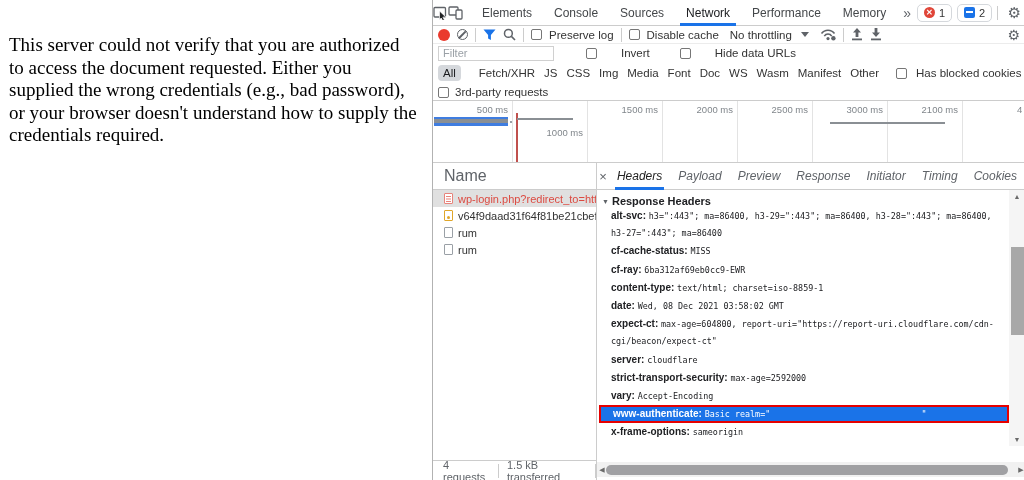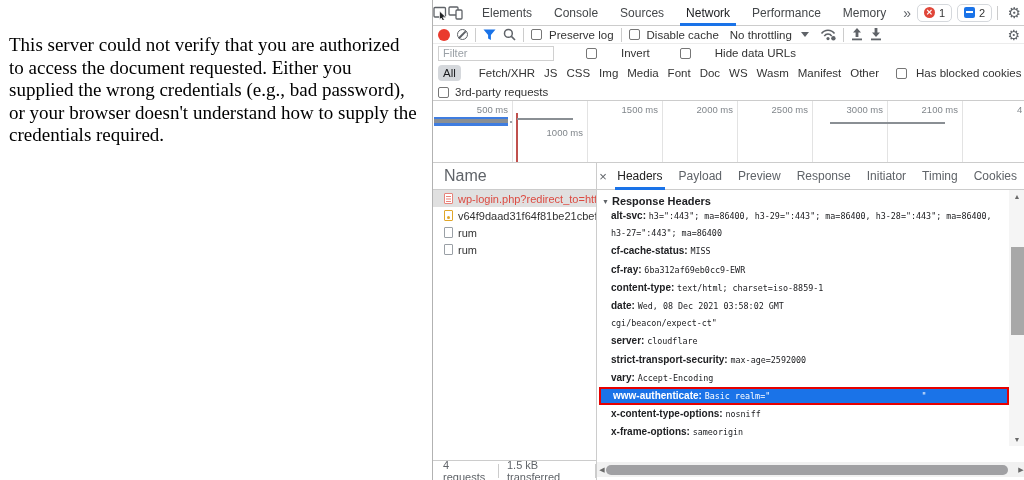--- a/index.html
+++ b/index.html
@@ -97,21 +97,21 @@
   .fi-doc { border:1px solid #9aa0a6; }
   #req-status { position:absolute; left:0; bottom:0; width:163px; height:20px; border-top:1px solid #ccc;
                 display:flex; align-items:center; gap:8px; padding-left:10px; font-size:11px; color:#5f6368;
                 background:#fff; }
 
   
   #detail-pane { position:absolute; left:163px; top:0; width:429px; height:317px; border-left:1px solid #ccc;
                  background:#fff; }
   #detail-tabs { height:27px; border-bottom:1px solid #ccc; display:flex; align-items:center; font-size:12px;
                  color:#5f6368; }
-  .d-tab { position:relative; padding:0 8px; height:27px; display:flex; align-items:center; }
+  .d-tab { position:relative; padding:0 8px; height:27px; display:flex; align-items:center;font-style:italic; }
   .d-tab.active { color:#222; }
   .d-tab.active::after { content:""; position:absolute; left:6px; right:6px; bottom:0; height:2.5px; background:#1a73e8; }
   #detail-close { width:22px; text-align:center; color:#5f6368; font-size:13px; }
 
   #hdr-scroll { position:absolute; left:0; top:27px; width:413px; height:270px; overflow:hidden; }
   #hdr-title { height:17px; line-height:17px; padding:3px 0 0 5px; font-size:11px; font-weight:bold; color:#202124;
                white-space:nowrap; }
   #hdr-title .tri { font-size:7px; color:#5f6368; vertical-align:1px; margin-right:3px; }
   .hdr-entry { padding-left:14px; padding-right:2px; }
   .hdr-line { line-height:17.2px; white-space:pre; overflow:hidden; font-family:"DejaVu Sans Mono", monospace;
@@ -347,36 +347,34 @@
             <div class="hdr-entry">
               <div class="hdr-line"><span class="hdr-name">cf-ray: </span><span>6ba312af69eb0cc9-EWR</span></div>
             </div>
             <div class="hdr-entry">
               <div class="hdr-line"><span class="hdr-name">content-type: </span><span>text/html; charset=iso-8859-1</span></div>
             </div>
             <div class="hdr-entry">
               <div class="hdr-line"><span class="hdr-name">date: </span><span>Wed, 08 Dec 2021 03:58:02 GMT</span></div>
             </div>
             <div class="hdr-entry">
+              <div class="hdr-line"><span class="hdr-name">expect-ct: </span><span>max-age=604800, report-uri="https://report-uri.cloudflare.com/cdn-</span></div>
               <div class="hdr-line"><span>cgi/beacon/expect-ct"</span></div>
             </div>
             <div class="hdr-entry">
               <div class="hdr-line"><span class="hdr-name">server: </span><span>cloudflare</span></div>
             </div>
             <div class="hdr-entry">
               <div class="hdr-line"><span class="hdr-name">strict-transport-security: </span><span>max-age=2592000</span></div>
             </div>
             <div class="hdr-entry">
               <div class="hdr-line"><span class="hdr-name">vary: </span><span>Accept-Encoding</span></div>
             </div>
             <div class="hdr-entry highlight">
               <div class="hdr-line"><span class="hdr-name">www-authenticate: </span><span>Basic realm="                              "</span></div>
-            </div>
-            <div class="hdr-entry">
-              <div class="hdr-line"><span class="hdr-name">x-content-type-options: </span><span>nosniff</span></div>
             </div>
             <div class="hdr-entry">
               <div class="hdr-line"><span class="hdr-name">x-frame-options: </span><span>sameorigin</span></div>
             </div>
             <div class="hdr-entry">
               <div class="hdr-line"></div>
             </div>
           </div>
       </div>
       <div id="vscroll">

